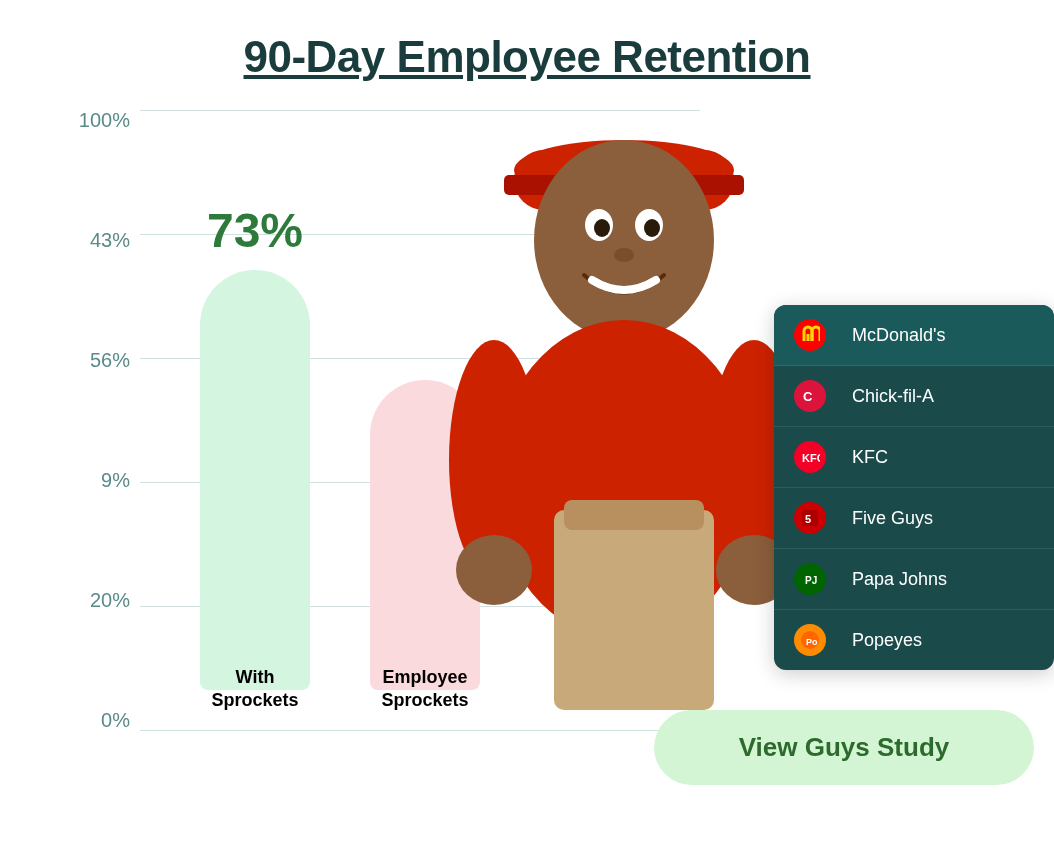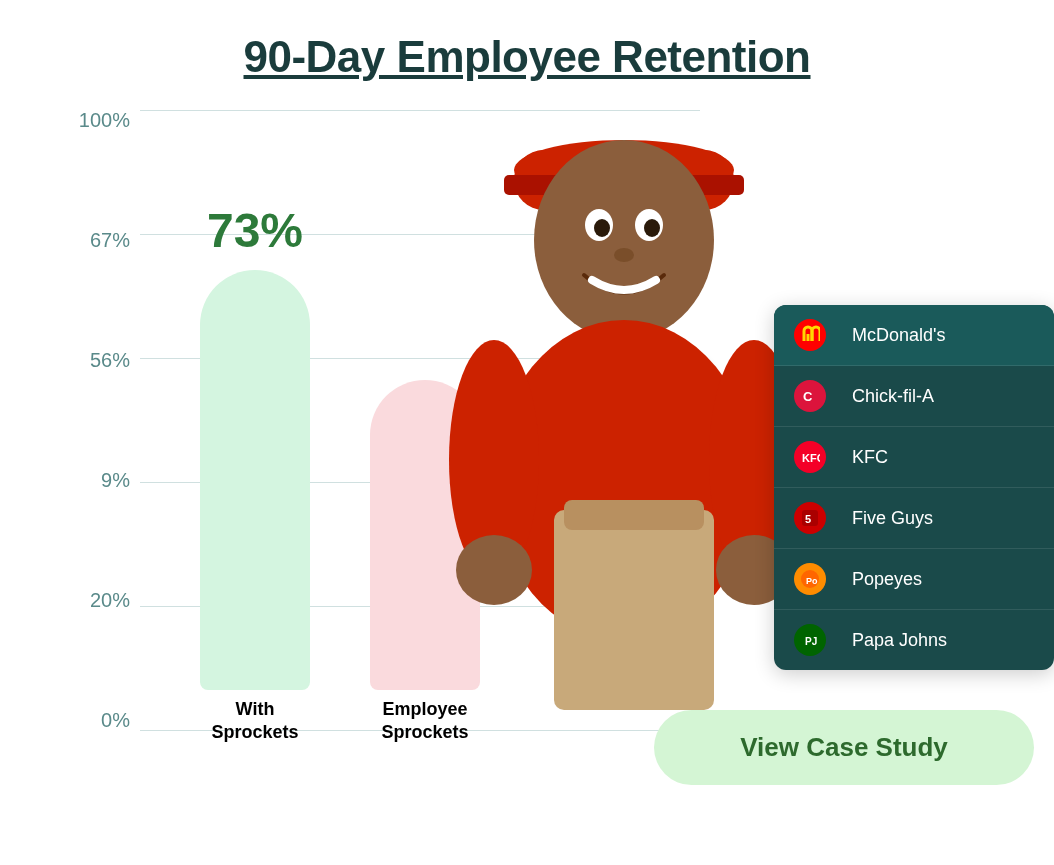--- a/index.html
+++ b/index.html
@@ -120,21 +120,21 @@
 
     .bar.red-bar {
       background: #fadadd;
       height: 310px;
     }
 
     
     .x-labels {
       position: absolute;
       left: 60px;
-      top: 588px;
+      top: 556px;
       width: 560px;
       display: flex;
       gap: 60px;
       padding-left: 60px;
     }
 
     .x-label {
       width: 110px;
       text-align: center;
       font-size: 18px;
@@ -257,21 +257,21 @@
 <body>
 
 <div class="chart-container">
 
   <h1 class="chart-title" style="color: rgb(26, 60, 60);">90-Day Employee Retention</h1>
 
   <div class="chart-area">
 
     <div class="y-axis">
       <span class="y-label">100%</span>
-      <span class="y-label">67%</span>
+      <span class="y-label">43%</span>
       <span class="y-label">56%</span>
       <span class="y-label">9%</span>
       <span class="y-label">20%</span>
       <span class="y-label">0%</span>
     </div>
 
     <div class="grid-lines">
       <div class="grid-line" style="top: 0%;"></div>
       <div class="grid-line" style="top: 20%;"></div>
       <div class="grid-line" style="top: 40%;"></div>
@@ -381,36 +381,36 @@
       <div class="brand-icon fiveguys-icon">
         <svg width="20" height="20" viewBox="0 0 20 20">
           <rect x="2" y="2" width="16" height="16" rx="3" fill="#aa0000"></rect>
           <text x="5" y="15" font-size="11" fill="white" font-weight="bold">5</text>
         </svg>
       </div>
       <span>Five Guys</span>
     </div>
 
     <div class="dropdown-item">
+      <div class="brand-icon papajohns-icon">
+        <svg width="20" height="20" viewBox="0 0 20 20">
+          <circle cx="10" cy="10" r="9" fill="#006400"></circle>
+          <text x="5" y="15" font-size="10" fill="white" font-weight="bold">PJ</text>
+        </svg>
+      </div>
+      <span>Papa Johns</span>
+    </div>
+
+    <div class="dropdown-item">
       <div class="brand-icon popeyes-icon">
         <svg width="20" height="20" viewBox="0 0 20 20">
           <circle cx="10" cy="10" r="9" fill="#ff6600"></circle>
           <text x="6" y="15" font-size="9" fill="white" font-weight="bold">Po</text>
         </svg>
       </div>
       <span>Popeyes</span>
     </div>
 
-    <div class="dropdown-item">
-      <div class="brand-icon papajohns-icon">
-        <svg width="20" height="20" viewBox="0 0 20 20">
-          <circle cx="10" cy="10" r="9" fill="#006400"></circle>
-          <text x="5" y="15" font-size="10" fill="white" font-weight="bold">PJ</text>
-        </svg>
-      </div>
-      <span>Papa Johns</span>
-    </div>
-
   </div>
 
-  <button class="view-case-study">View Case Study</button>
+  <button class="view-case-study">View Guys Study</button>
 
 </div>
 
 </body></html>

